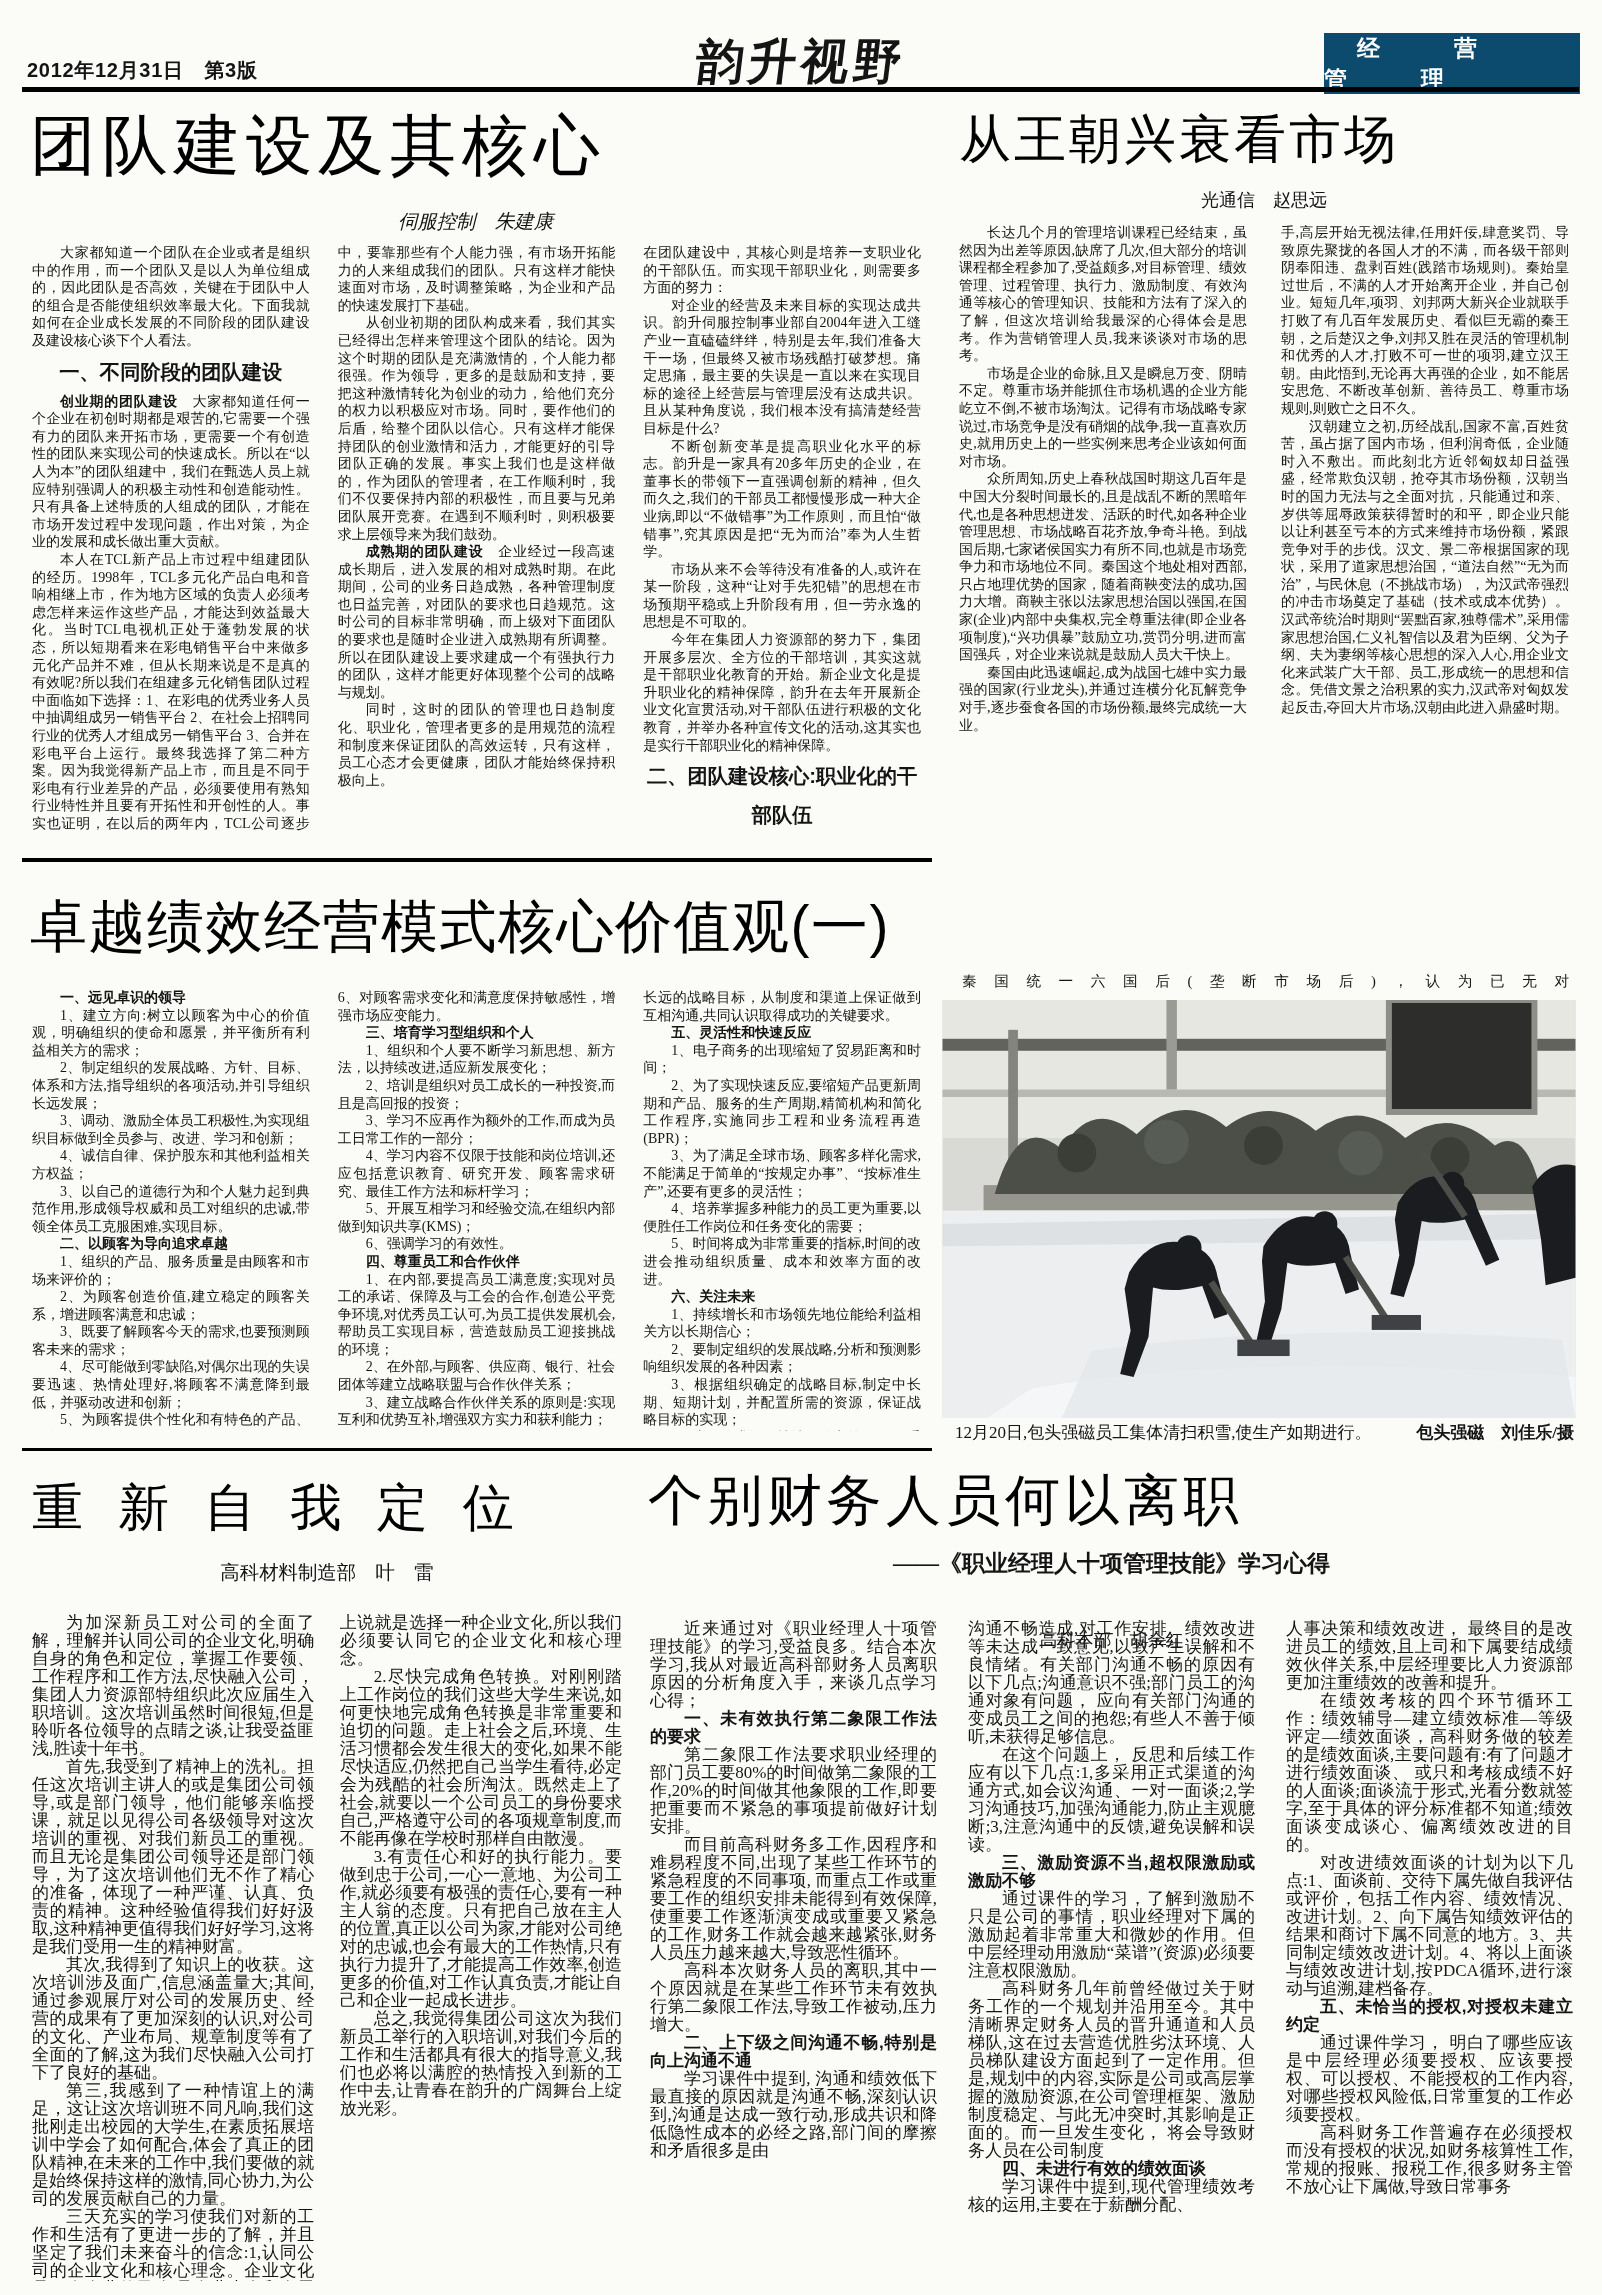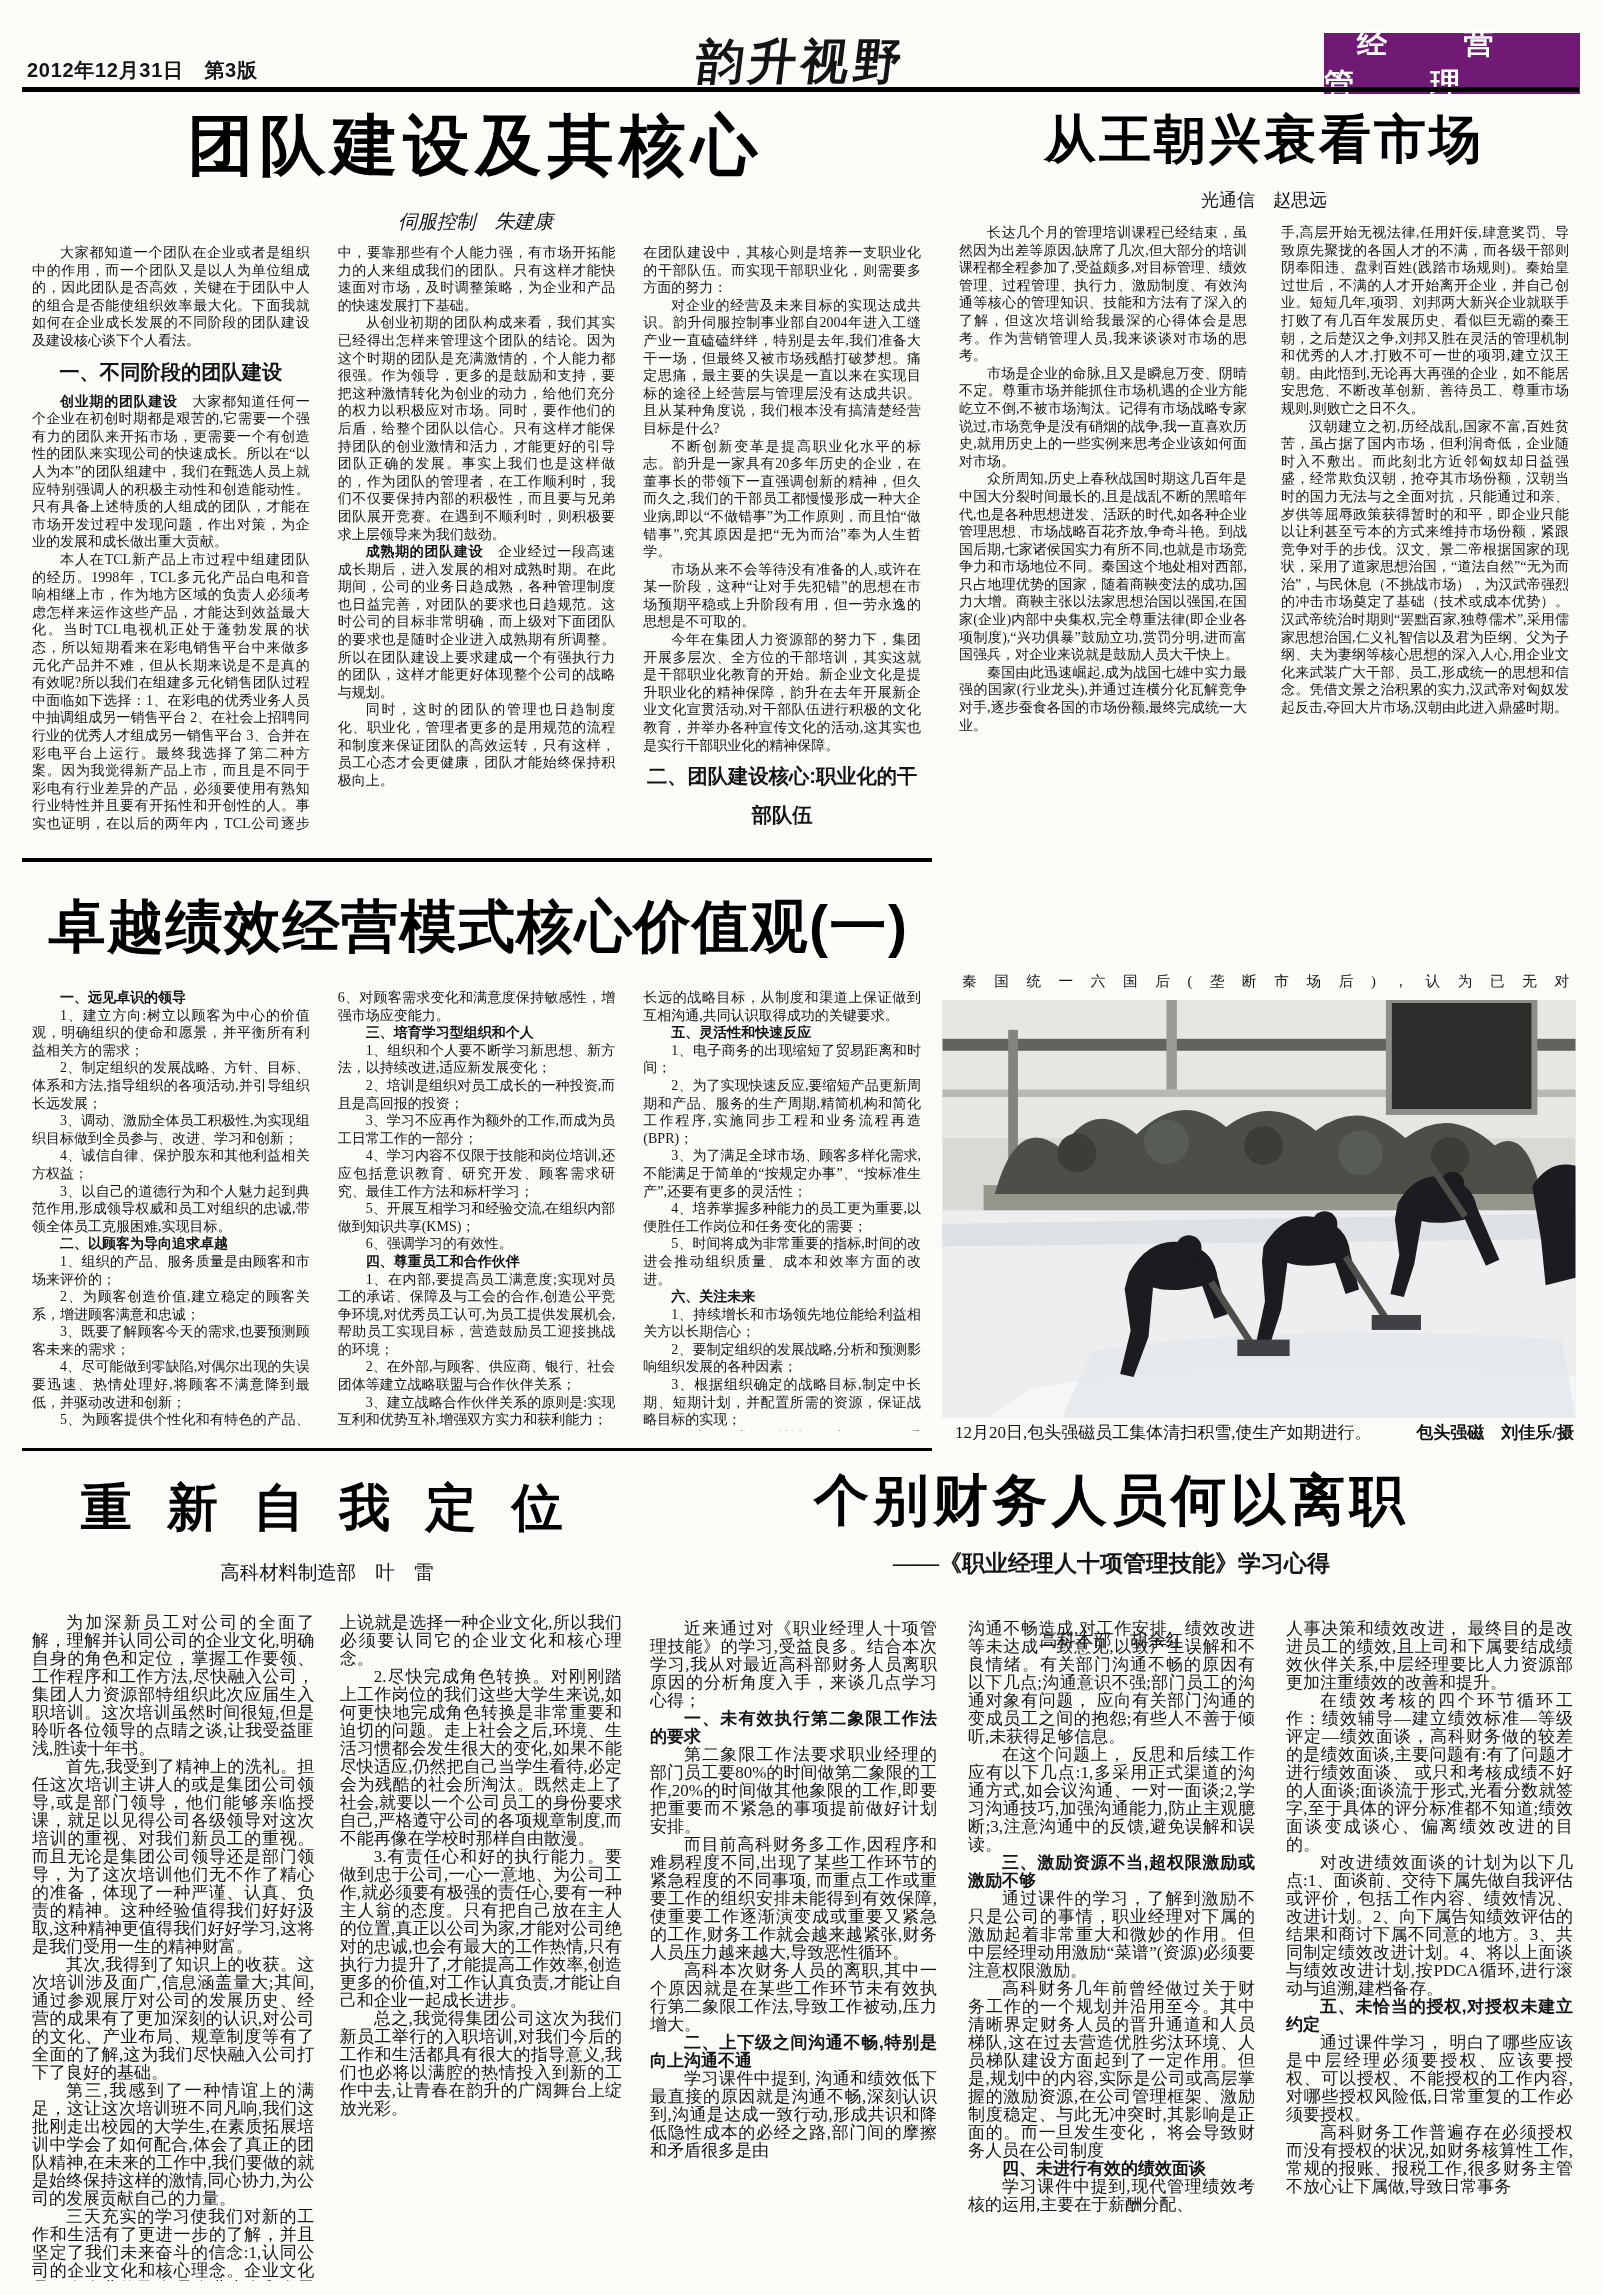--- a/index.html
+++ b/index.html
@@ -5,27 +5,27 @@
   html,body{margin:0;padding:0;background:#777;}
   .page{position:relative;width:1602px;height:2295px;background:#fbfbf8;
         font-family:"Liberation Serif",serif;color:#141414;overflow:hidden;}
   .abs{position:absolute;}
   
   .date-label{left:27px;top:57px;font-family:"Liberation Sans",sans-serif;
               font-weight:bold;font-size:20px;letter-spacing:0.7px;}
   .masthead{left:50%;top:30px;transform:translateX(-50%) skewX(-7deg);
             font-family:"DejaVu Sans",sans-serif;font-weight:900;font-size:48px;
             letter-spacing:4.5px;}
-  .section-tag{left:1324px;top:33px;width:256px;height:61px;background:#701a75;color:#fff;
+  .section-tag{left:1324px;top:33px;width:256px;height:61px;background:#0c4a6e;color:#fff;
                display:flex;align-items:center;justify-content:center;
-               font-family:"DejaVu Sans",sans-serif;font-weight:bold;font-size:30px;
+               font-family:"DejaVu Sans",sans-serif;font-weight:bold;font-size:23px;
                letter-spacing:33px;text-indent:33px;}
   .header-rule{left:22.4px;top:87px;width:1557px;height:5.2px;background:#000;}
   
-  .hl{font-family:"Liberation Sans",sans-serif;font-weight:700;text-align:center;
+  .hl{font-family:"Liberation Sans",sans-serif;font-weight:400;text-align:left;
       color:#000;line-height:1.05;}
   .by{text-align:center;font-size:19.4px;}
   
   .cols{display:flex;overflow:hidden;}
   .cols .col{flex:1 1 0;overflow:hidden;}
   .cols p{margin:0;text-indent:2em;text-align:justify;}
   p.blk-o{text-indent:0;}
   p.blk-h{font-family:"Liberation Sans",sans-serif;font-weight:700;text-align:center;
           text-indent:0;font-size:1.45em;line-height:1.9em;margin:3px 0 1.5px;}
   p.blk-b{font-family:"Liberation Sans",sans-serif;font-weight:700;text-indent:2em;}

